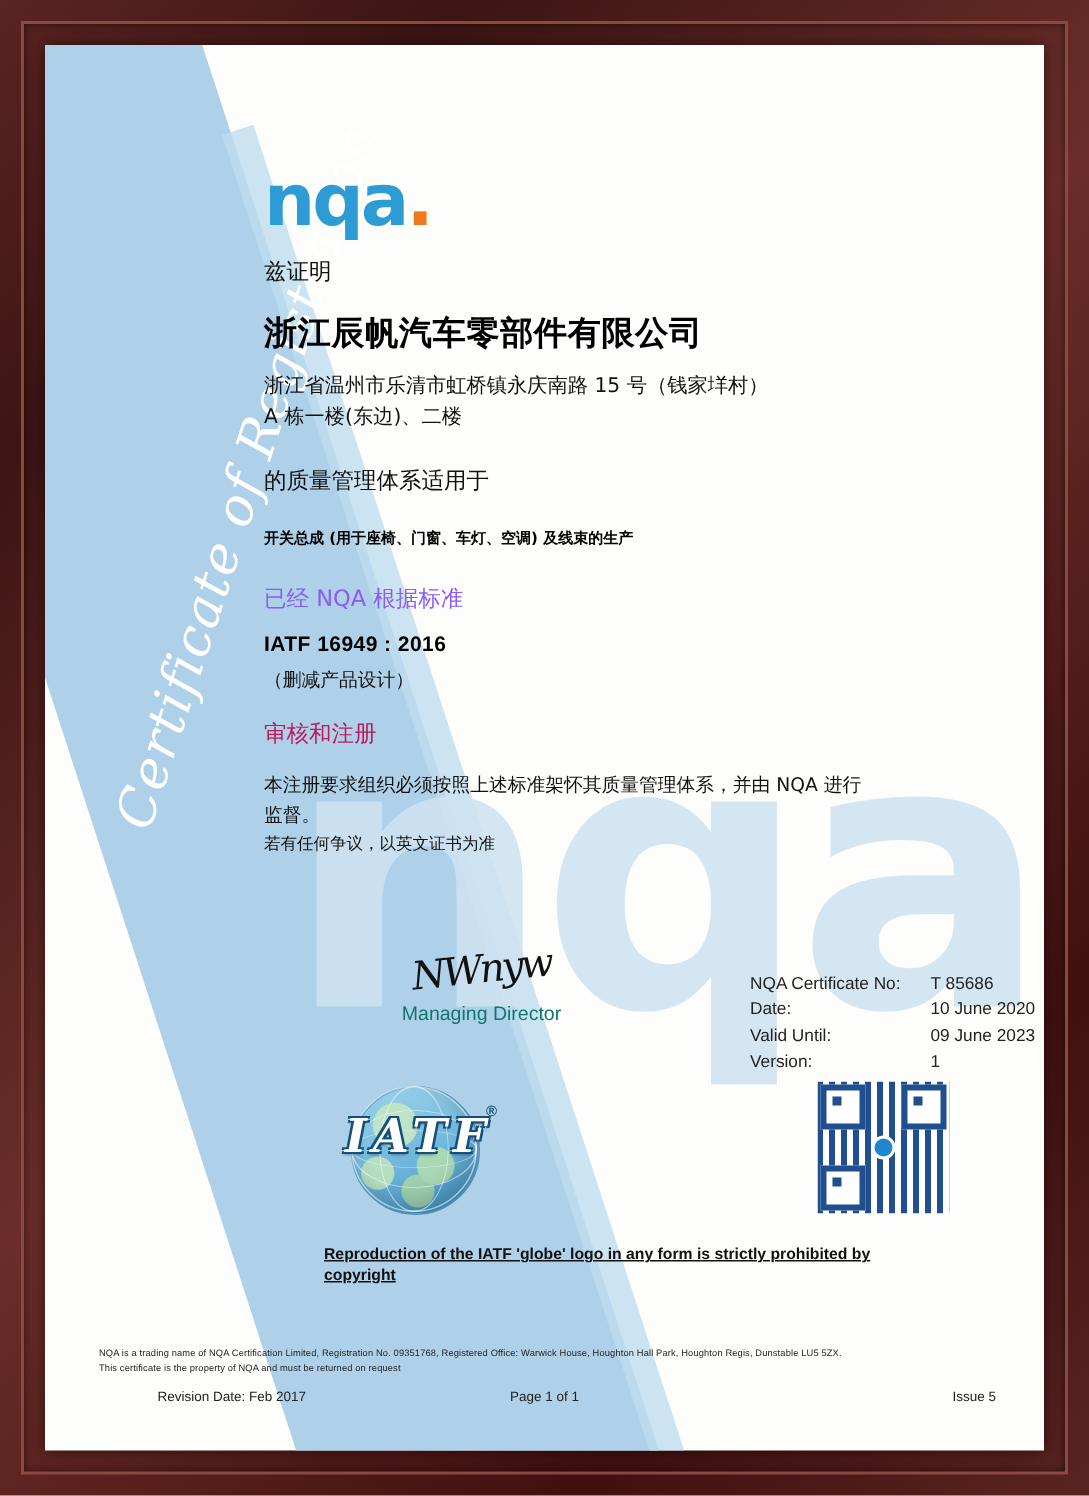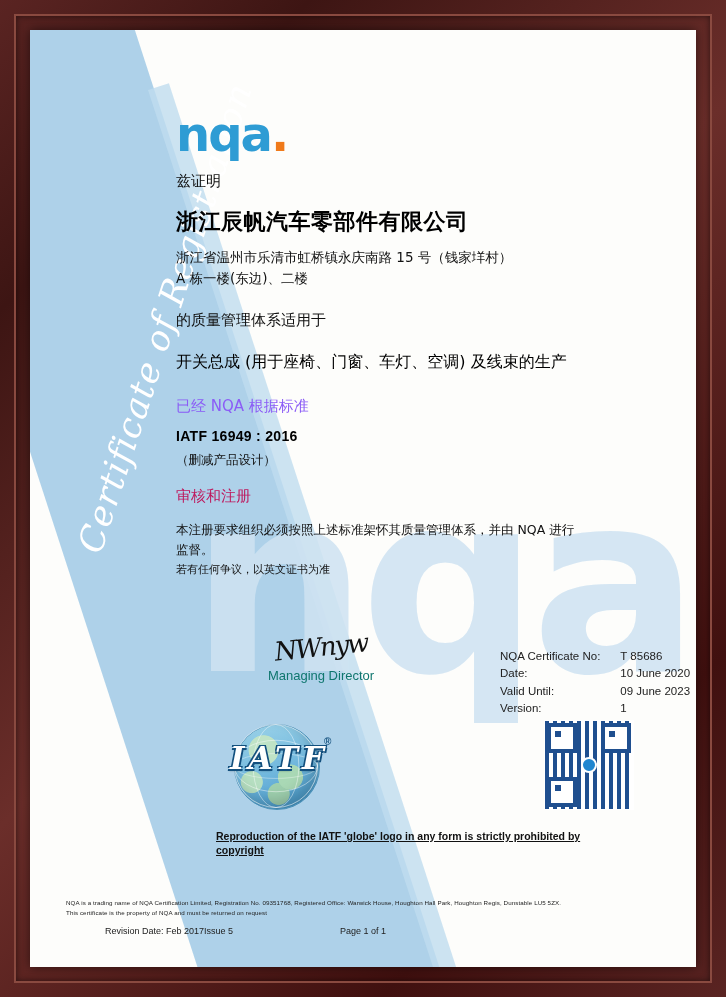--- a/index.html
+++ b/index.html
@@ -130,22 +130,22 @@
     color: #111;
     width: 340px;
   }
   .qms-line {
     margin-top: 22px;
     font-size: 15px;
     color: #111;
   }
   .scope {
     margin-top: 22px;
-    font-size: 16px;
-    font-weight: normal;
+    font-size: 10px;
+    font-weight: bold;
     color: #000;
   }
   .already {
     margin-top: 24px;
     font-size: 15px;
     color: #8b5cf6;
   }
   .standard {
     margin-top: 12px;
     font-size: 14px;
@@ -330,21 +330,21 @@
     color: #222;
     line-height: 1.55;
     letter-spacing: .1px;
   }
   .footer-row {
     position: absolute;
     left: 32px;
     right: 32px;
     top: 896px;
     display: flex;
-    justify-content: flex-start;
+    justify-content: space-between;
     font-size: 9px;
     color: #222;
     padding-left: 43px;
   }
   .footer-row .c { position: absolute; left: 50%; transform: translateX(-50%); }
 </style>
 </head>
 <body>
 
 <div class="frame-outer">

